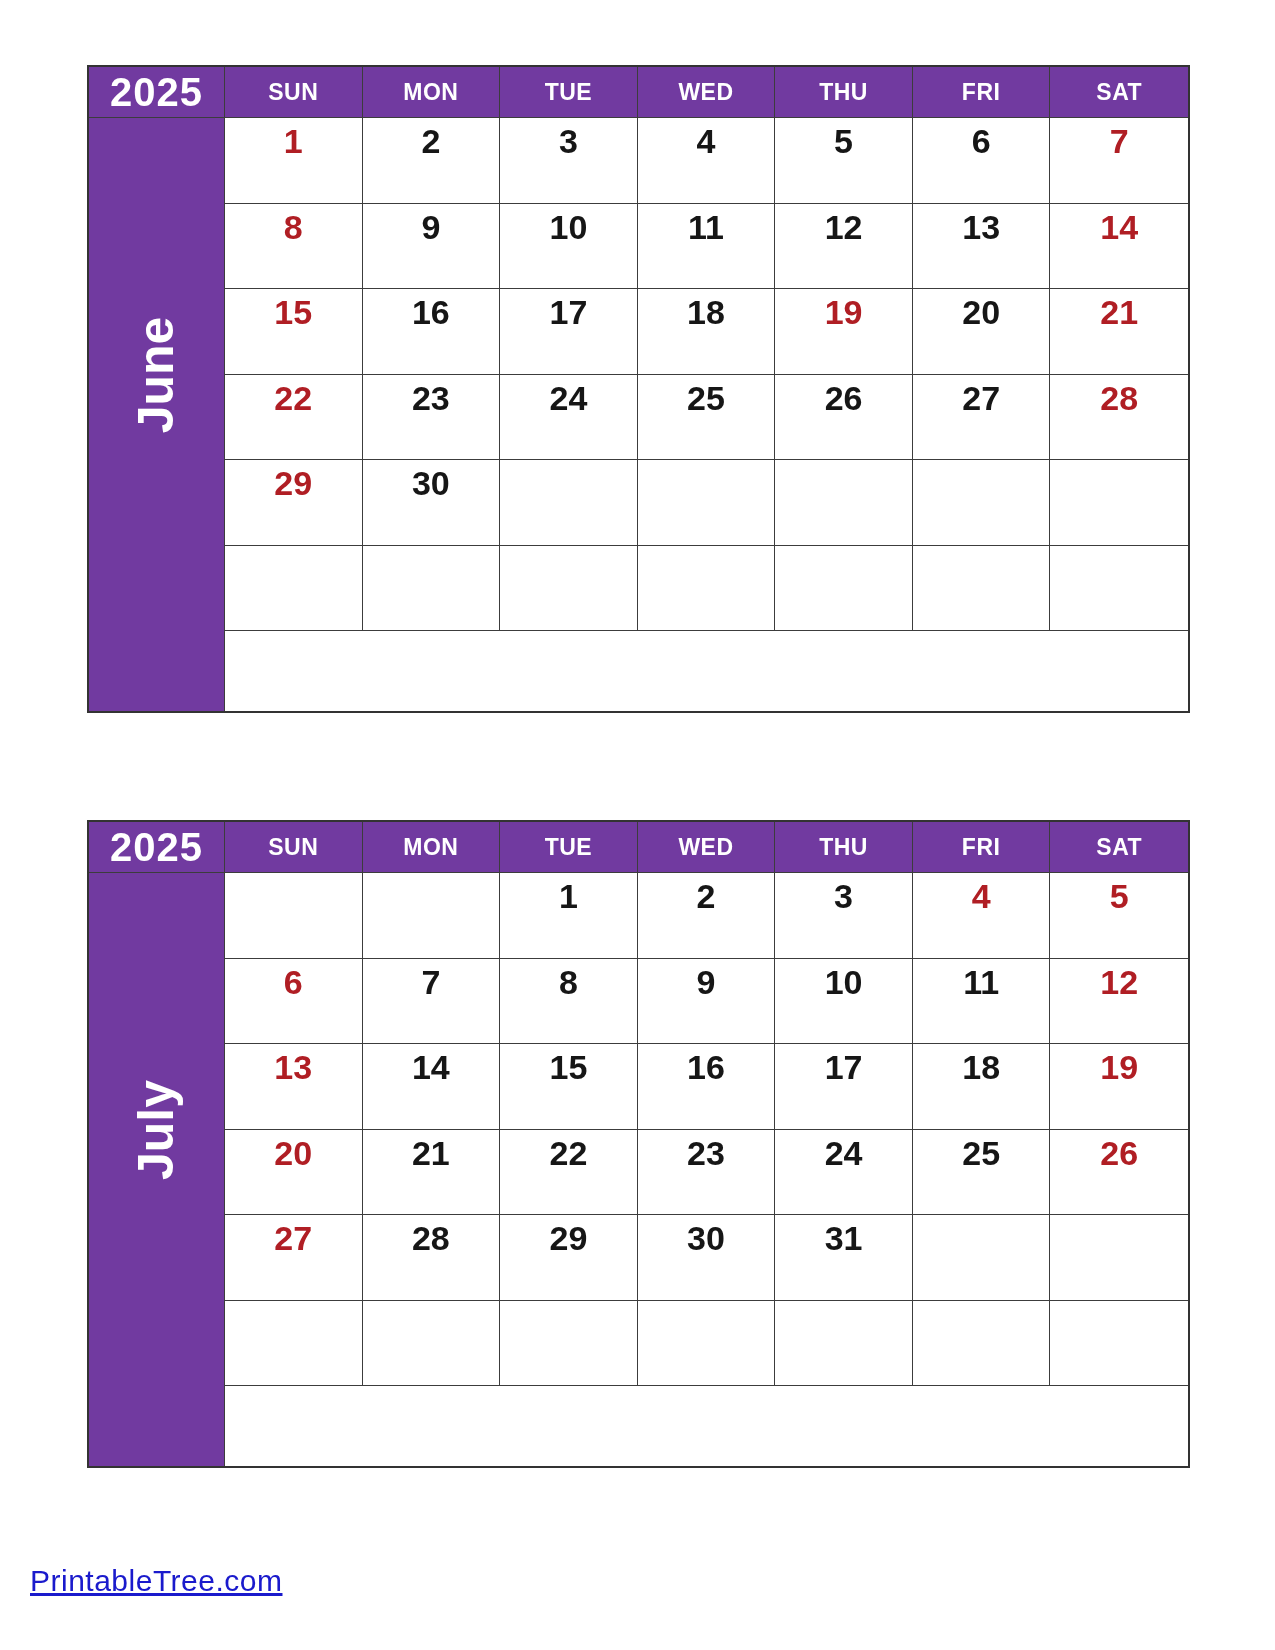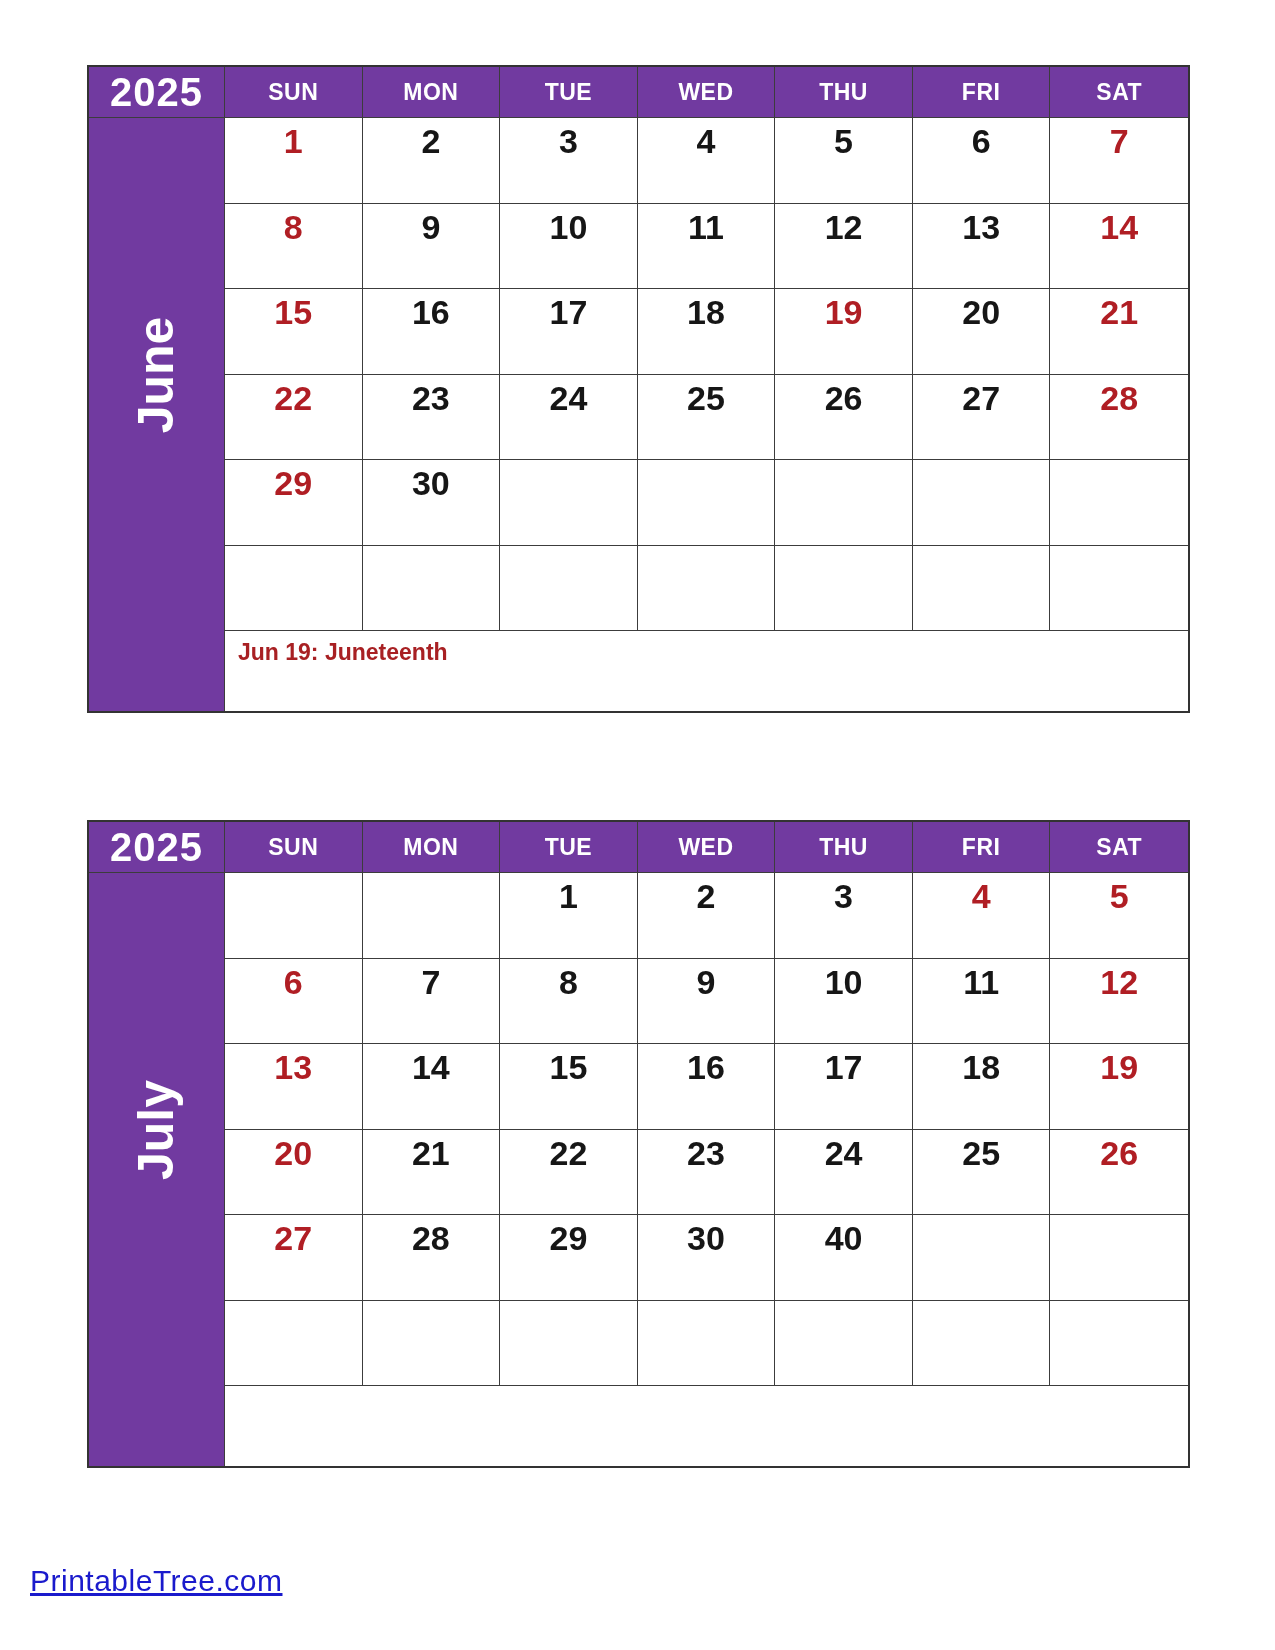--- a/index.html
+++ b/index.html
@@ -106,21 +106,20 @@
 </style>
 </head>
 <body>
 
 <div id="calendars">
   <div class="calendar june">
     <div class="cell year-cell">2025</div>
     <div class="month-sidebar">
       <span class="month-name">June</span>
     </div>
-    <div class="holiday-area">Jun 19: Juneteenth</div>
   <div class="cell day-header" style="grid-area: 1 / 2;">SUN</div>
       <div class="cell day-header" style="grid-area: 1 / 3;">MON</div>
       <div class="cell day-header" style="grid-area: 1 / 4;">TUE</div>
       <div class="cell day-header" style="grid-area: 1 / 5;">WED</div>
       <div class="cell day-header" style="grid-area: 1 / 6;">THU</div>
       <div class="cell day-header" style="grid-area: 1 / 7;">FRI</div>
       <div class="cell day-header no-right" style="grid-area: 1 / 8;">SAT</div>
       <div class="cell date-cell red" style="grid-area: 2 / 2;">1</div>
       <div class="cell date-cell" style="grid-area: 2 / 3;">2</div>
       <div class="cell date-cell" style="grid-area: 2 / 4;">3</div>
@@ -202,21 +201,21 @@
       <div class="cell date-cell" style="grid-area: 5 / 3;">21</div>
       <div class="cell date-cell" style="grid-area: 5 / 4;">22</div>
       <div class="cell date-cell" style="grid-area: 5 / 5;">23</div>
       <div class="cell date-cell" style="grid-area: 5 / 6;">24</div>
       <div class="cell date-cell" style="grid-area: 5 / 7;">25</div>
       <div class="cell date-cell red no-right" style="grid-area: 5 / 8;">26</div>
       <div class="cell date-cell red" style="grid-area: 6 / 2;">27</div>
       <div class="cell date-cell" style="grid-area: 6 / 3;">28</div>
       <div class="cell date-cell" style="grid-area: 6 / 4;">29</div>
       <div class="cell date-cell" style="grid-area: 6 / 5;">30</div>
-      <div class="cell date-cell" style="grid-area: 6 / 6;">40</div>
+      <div class="cell date-cell" style="grid-area: 6 / 6;">31</div>
       <div class="cell date-cell" style="grid-area: 6 / 7;"></div>
       <div class="cell date-cell no-right" style="grid-area: 6 / 8;"></div>
       <div class="cell date-cell" style="grid-area: 7 / 2;"></div>
       <div class="cell date-cell" style="grid-area: 7 / 3;"></div>
       <div class="cell date-cell" style="grid-area: 7 / 4;"></div>
       <div class="cell date-cell" style="grid-area: 7 / 5;"></div>
       <div class="cell date-cell" style="grid-area: 7 / 6;"></div>
       <div class="cell date-cell" style="grid-area: 7 / 7;"></div>
       <div class="cell date-cell no-right" style="grid-area: 7 / 8;"></div>
     </div>

